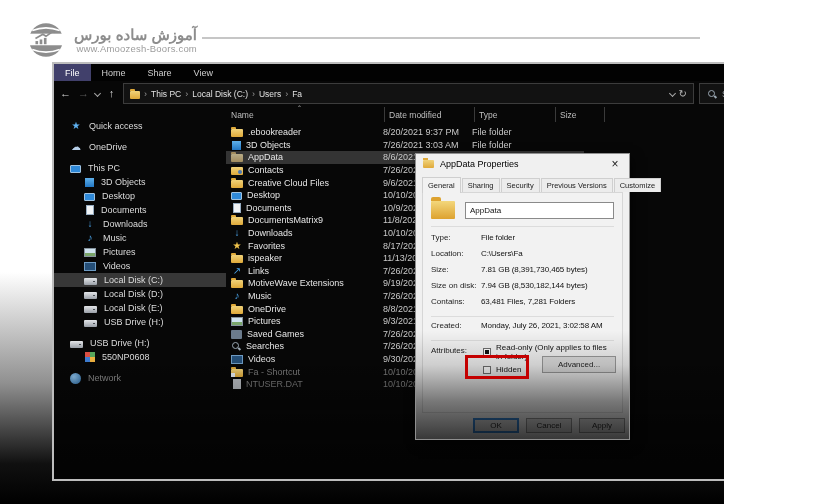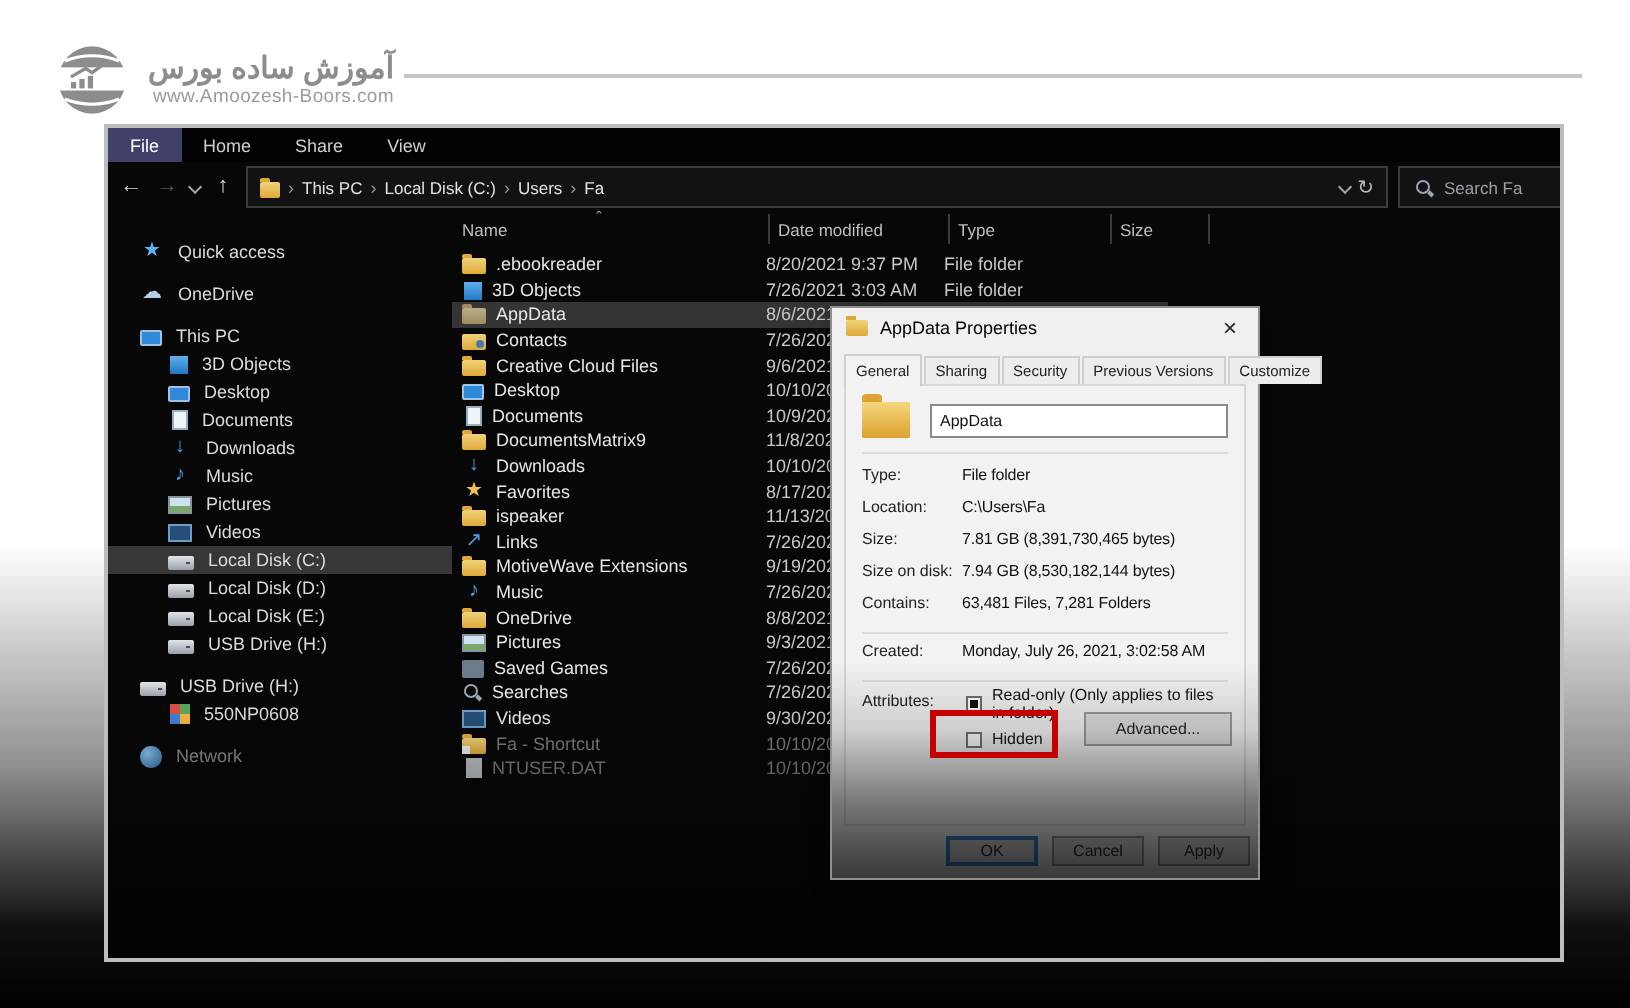--- a/index.html
+++ b/index.html
@@ -1,16 +1,16 @@
 <!DOCTYPE html>
 <html><head>
 <meta charset="utf-8">
 <style>
   html,body{margin:0;padding:0;}
-  .page{position:relative;width:815px;height:504px;overflow:hidden;
+  .page{position:relative;width:724px;height:504px;overflow:hidden;
     font-family:"Liberation Sans",sans-serif;
     background:linear-gradient(180deg,#ffffff 0%,#ffffff 54%,#909090 76%,#101010 92%,#000 100%);}
   
   .logo{position:absolute;left:26px;top:20px;display:flex;align-items:center;gap:8px;}
   .logo svg{width:40px;height:40px;}
   .logo-text{display:flex;flex-direction:column;align-items:flex-end;}
   .logo-title{direction:rtl;font-size:15px;font-weight:bold;color:#8d8d8d;line-height:16px;}
   .logo-url{font-size:9.5px;color:#9c9c9c;letter-spacing:.2px;}
   .head-line{position:absolute;left:202px;right:24px;top:37px;height:2px;background:#c6c6c6;}
   

